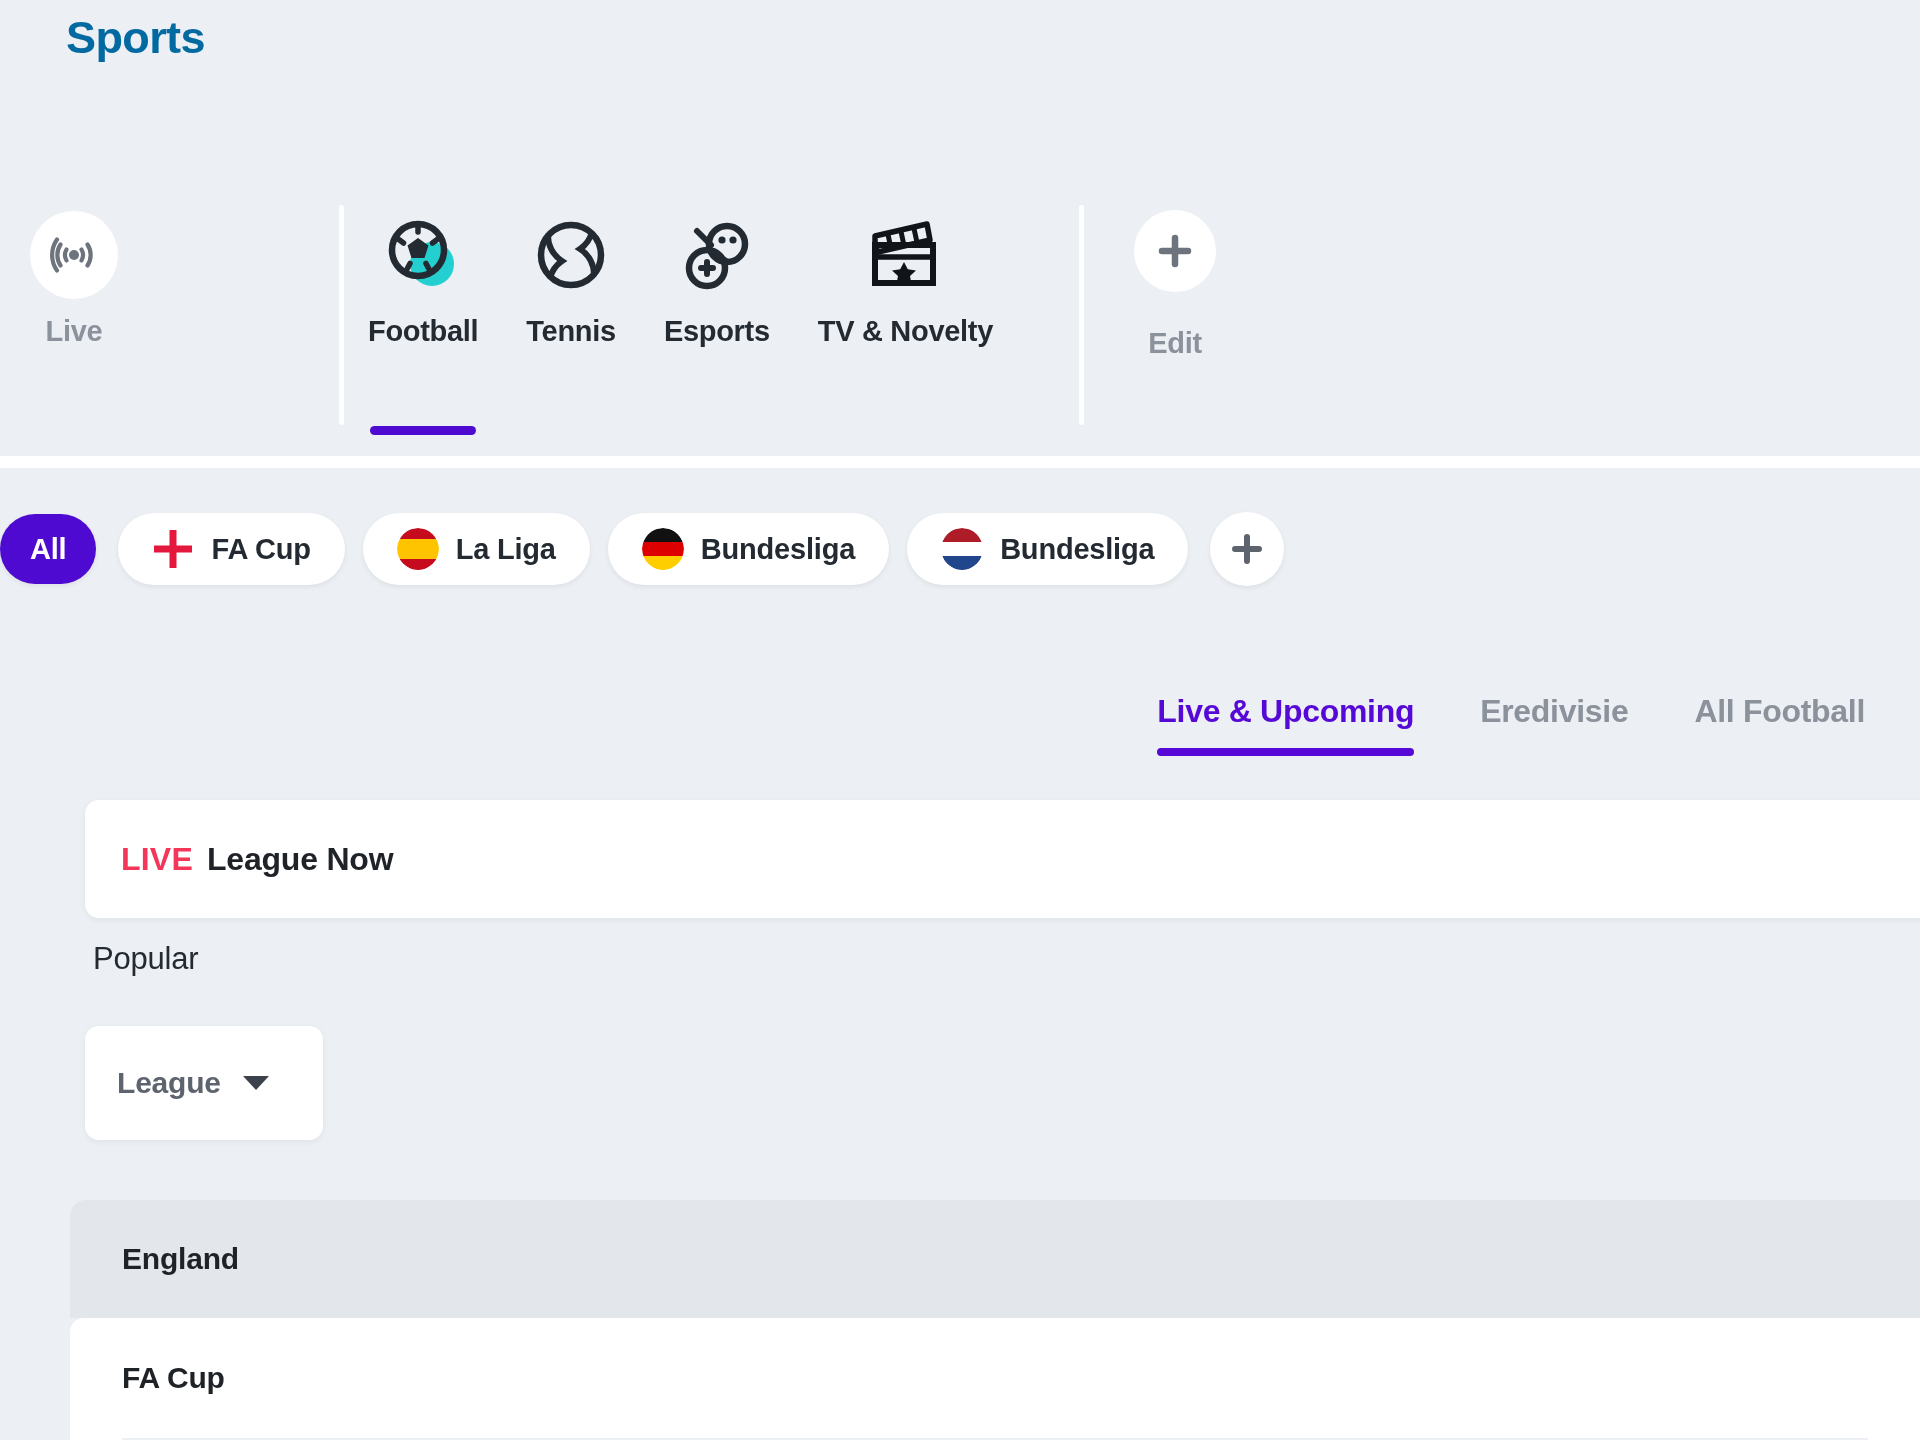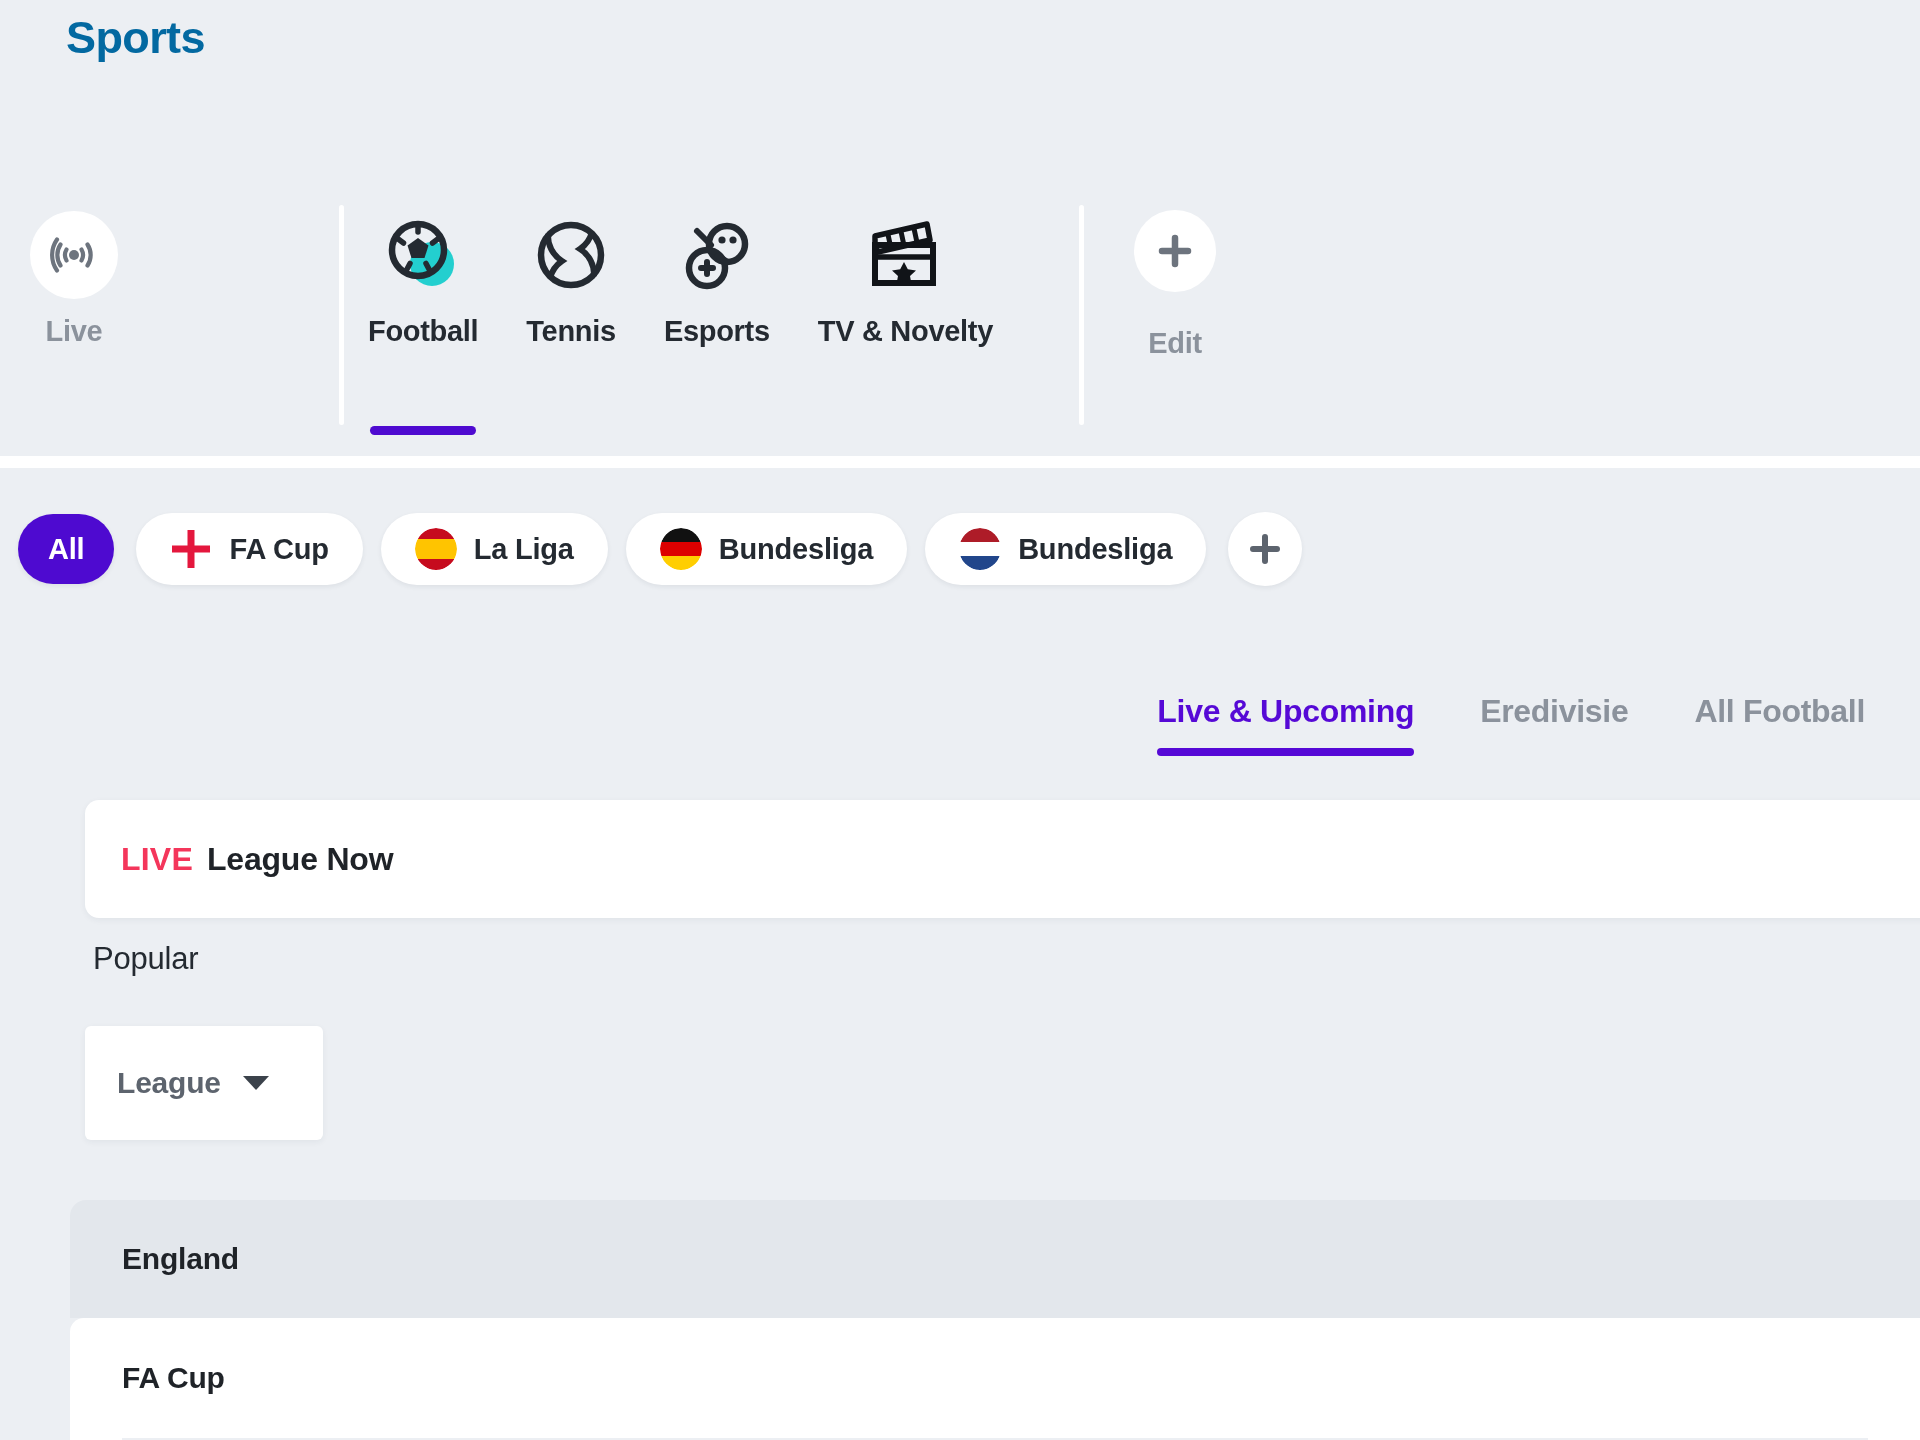--- a/index.html
+++ b/index.html
@@ -122,21 +122,20 @@
   }
 
   
   .pill-row {
     position: absolute;
     left: 0; top: 505px;
     width: 1920px;
     height: 88px;
     display: flex;
     align-items: center;
-    padding-left: 18px;
   }
 
   .pill {
     flex: 0 0 auto;
     height: 72px;
     border-radius: 36px;
     background: #ffffff;
     display: flex;
     align-items: center;
     gap: 17px;
@@ -250,21 +249,21 @@
     color: #242a31;
     letter-spacing: -0.2px;
   }
 
   
   .league-select {
     position: absolute;
     left: 85px; top: 1026px;
     width: 238px; height: 114px;
     background: #ffffff;
-    border-radius: 6px;
+    border-radius: 14px;
     display: flex;
     align-items: center;
     gap: 22px;
     padding-left: 32px;
     box-shadow: 0 2px 6px rgba(35,45,60,0.06);
     cursor: pointer;
   }
   .league-select-label {
     font-size: 30px;
     font-weight: 700;

